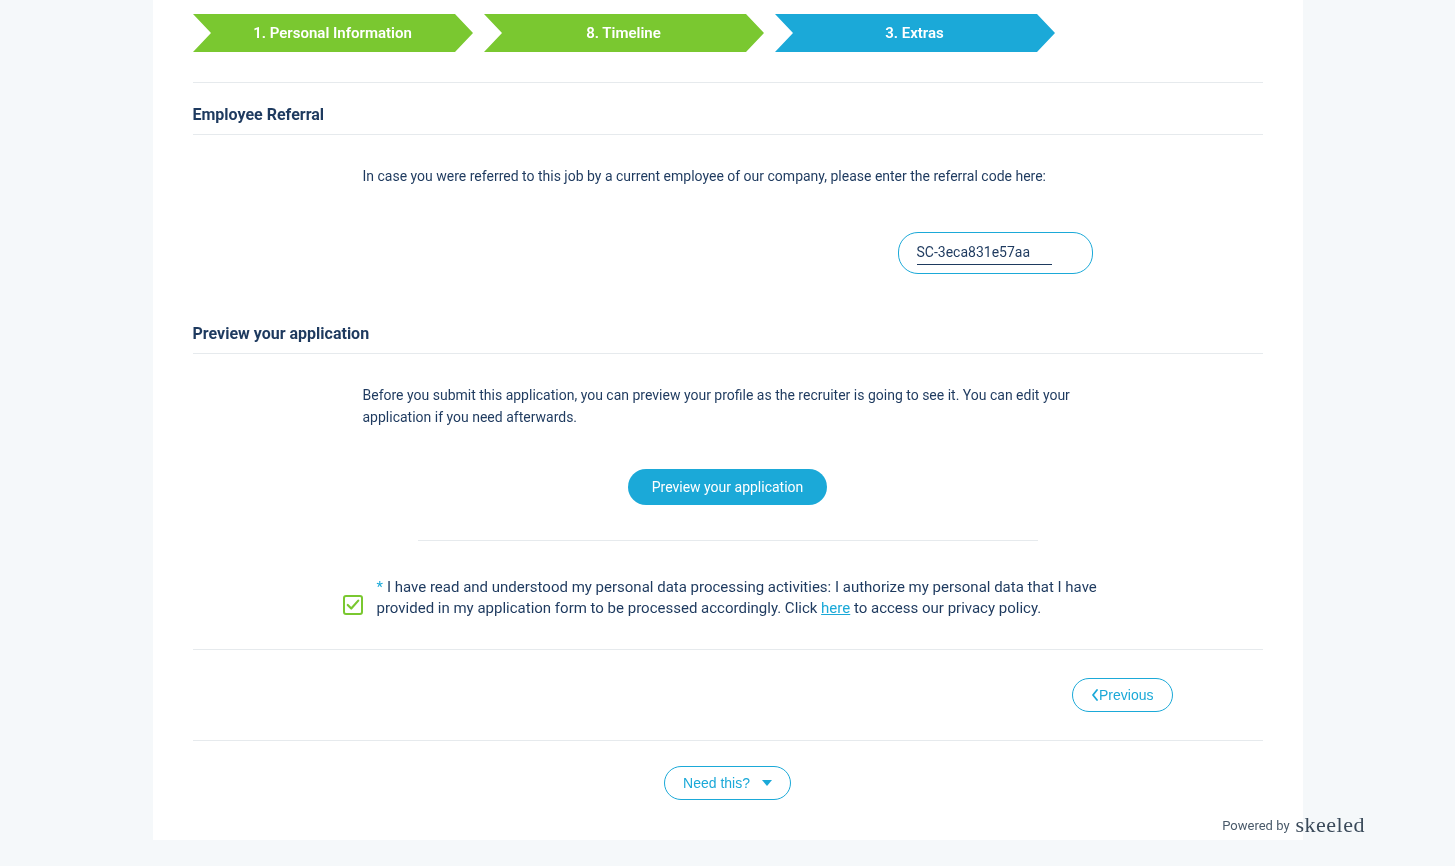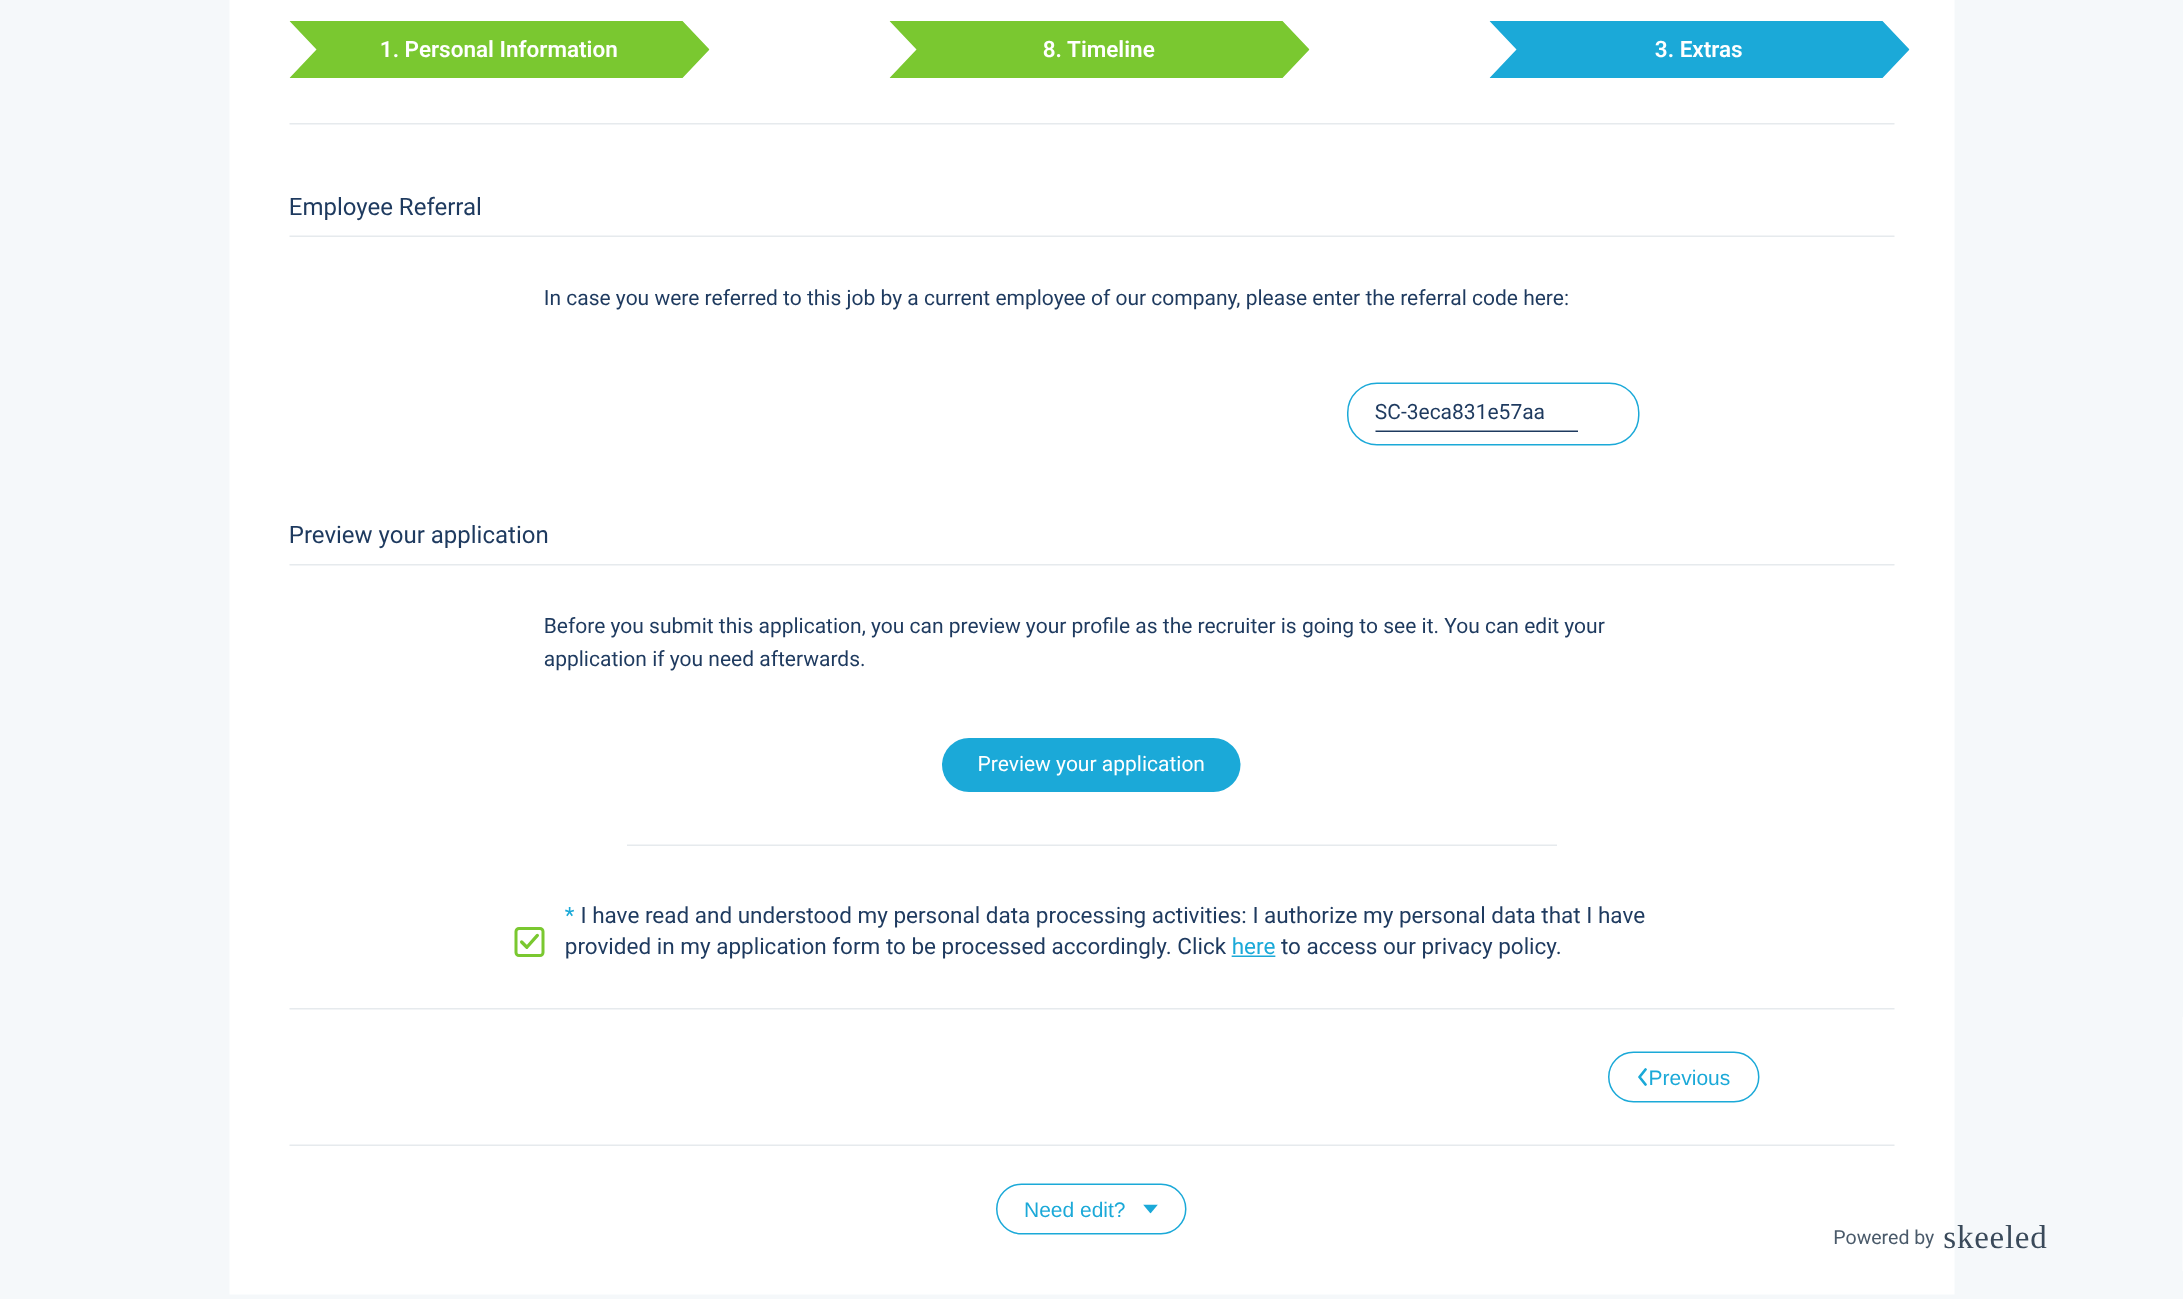--- a/index.html
+++ b/index.html
@@ -14,41 +14,42 @@
   .card {
     background: #fff;
     width: 1150px;
     margin: 0 auto;
     padding: 0 40px 40px 40px;
     min-height: 805px;
     position: relative;
   }
   .stepper {
     display: flex;
-    justify-content: space-between;
+    justify-content: flex-start;
     padding: 14px 0 30px 0;
     border-bottom: 1px solid #e6eaed;
-    margin-bottom: 45px;
+    margin-bottom: 22px;
+    gap: 21px;
   }
   .step {
     position: relative;
     height: 38px;
     width: 280px;
     color: #fff;
     font-weight: 600;
     font-size: 15px;
     display: flex;
     align-items: center;
     justify-content: center;
     margin-right: -10px;
   }
   .step svg { position: absolute; left: 0; top: 0; width: 100%; height: 100%; }
   .step span { position: relative; z-index: 2; }
   .section-title {
-    font-weight: 400;
+    font-weight: 700;
     font-size: 16px;
     color: #1e3a5f;
     padding-bottom: 10px;
     border-bottom: 1px solid #e6eaed;
     margin-bottom: 30px;
     margin-top: 10px;
   }
   .section-body {
     padding: 0 170px 40px 170px;
     color: #1e3a5f;
@@ -214,21 +215,21 @@
     <button class="btn-outline">
       <svg width="8" height="12" viewBox="0 0 8 12">
           <path d="M6 1 L2 6 L6 11" stroke="#1ba9d8" stroke-width="1.8" fill="none" stroke-linecap="round" stroke-linejoin="round"></path>
         </svg>
       <span>Previous</span>
     </button>
   </div>
 
   <div class="help-row">
     <button class="btn-outline" style="gap:12px;">
-      <span>Need edit?</span>
+      <span>Need this?</span>
       <svg width="10" height="6" viewBox="0 0 10 6">
           <path d="M0 0 L5 6 L10 0 Z" fill="#1ba9d8"></path>
         </svg>
     </button>
   </div>
 
 </div>
 
 <div class="footer">
   <span>Powered by</span>

